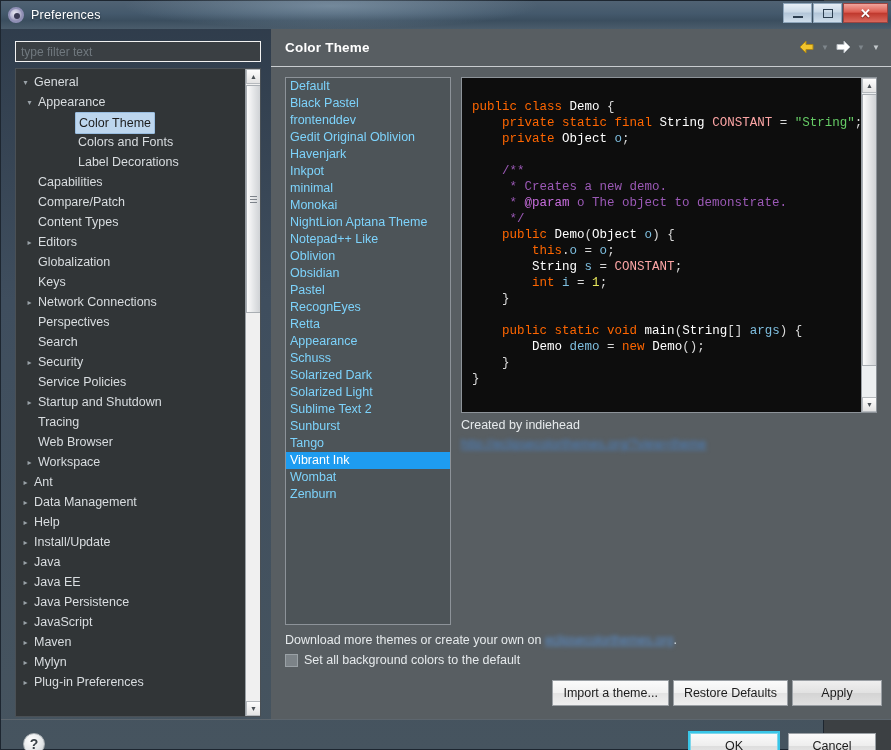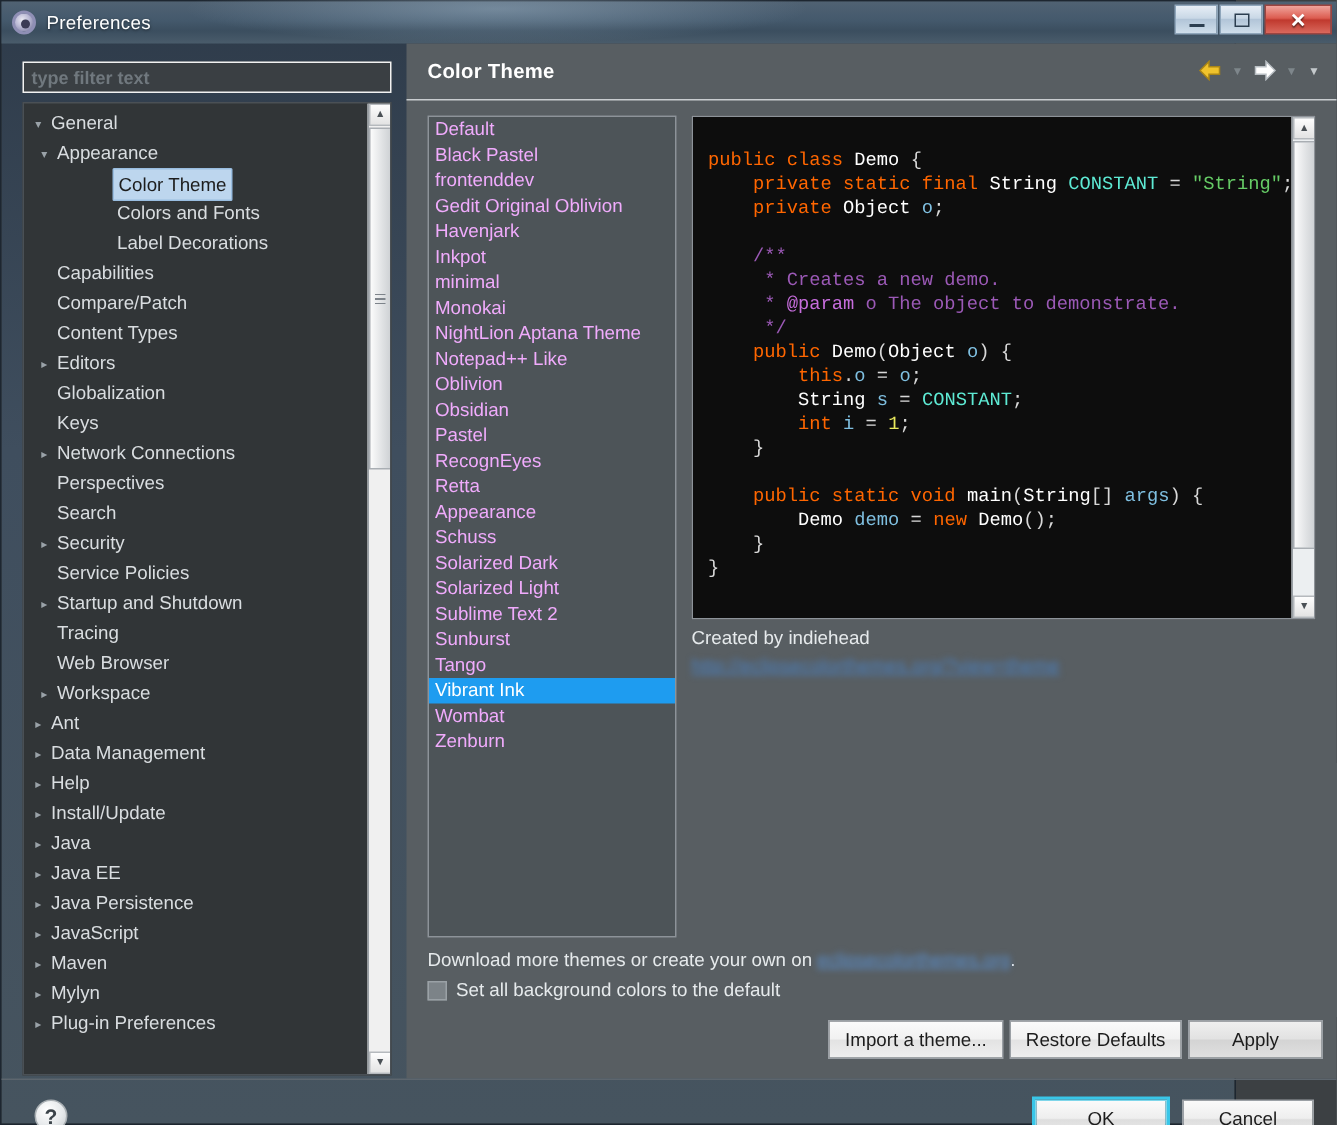--- a/index.html
+++ b/index.html
@@ -72,21 +72,21 @@
 
   
   #leftpane {
     position: absolute; left: 8px; top: 6px; width: 256px; height: 679px;
   }
   #filterbox {
     position: absolute; left: 6px; top: 6px; width: 246px; height: 21px;
     background: #3a3f43; border: 1px solid #f2f2f2;
     color: #70787e; font-size: 12px;
     padding: 2px 5px; line-height: 17px;
-    overflow: hidden; white-space: nowrap; font-weight: bold;
+    overflow: hidden; white-space: nowrap;
   }
   #tree-outer {
     position: absolute; left: 6px; top: 33px; width: 246px; height: 649px;
     background: #313537; border: 1px solid #4a5055;
     overflow: hidden;
   }
   #tree {
     position: absolute; left: 0; top: 0; width: 230px; height: 647px;
     overflow: hidden; padding-top: 3px;
   }
@@ -156,40 +156,40 @@
   .chev.dim { color: #7e868b; }
 
   
   #themelist-outer {
     position: absolute; left: 14px; top: 48px; width: 166px; height: 548px;
     background: #4d5458; border: 1px solid #8d9399;
     overflow: hidden;
   }
   .theme-item {
     height: 17px; line-height: 17px; padding-left: 4px;
-    color: #f0abfc; font-size: 12.5px; white-space: nowrap;
+    color: #7dd3fc; font-size: 12.5px; white-space: nowrap;
   }
   .theme-item.sel { background: #1e9cf0; color: #ffffff; }
 
   
   #preview {
     position: absolute; left: 190px; top: 48px; width: 416px; height: 336px;
     background: #0d0d0d; border: 1px solid #8d9399;
     overflow: hidden;
   }
   #code {
     position: absolute; left: 0; top: 0; width: 400px; height: 334px;
     padding: 8px 0 0 10px;
     font-family: "Liberation Mono", "DejaVu Sans Mono", monospace;
     font-size: 12.5px; line-height: 16px;
     white-space: pre; color: #d8d8d8;
   }
   .k  { color: #ff6600; }          
   .ty { color: #ffffff; }          
-  .cn { color: #5eead4; }          
+  .cn { color: #fca5a5; }          
   .st { color: #66cc66; }          
   .cm { color: #9b59b6; }          
   .cmtag { color: #c76ddd; }       
   .id { color: #7fbfe0; }          
   .nu { color: #e8e85c; }          
   .pn { color: #d8d8d8; }          
 
   #code-sb {
     position: absolute; right: 0; top: 0; width: 15px; height: 334px;
     background: #eceff1; border-left: 1px solid #9aa0a5;

